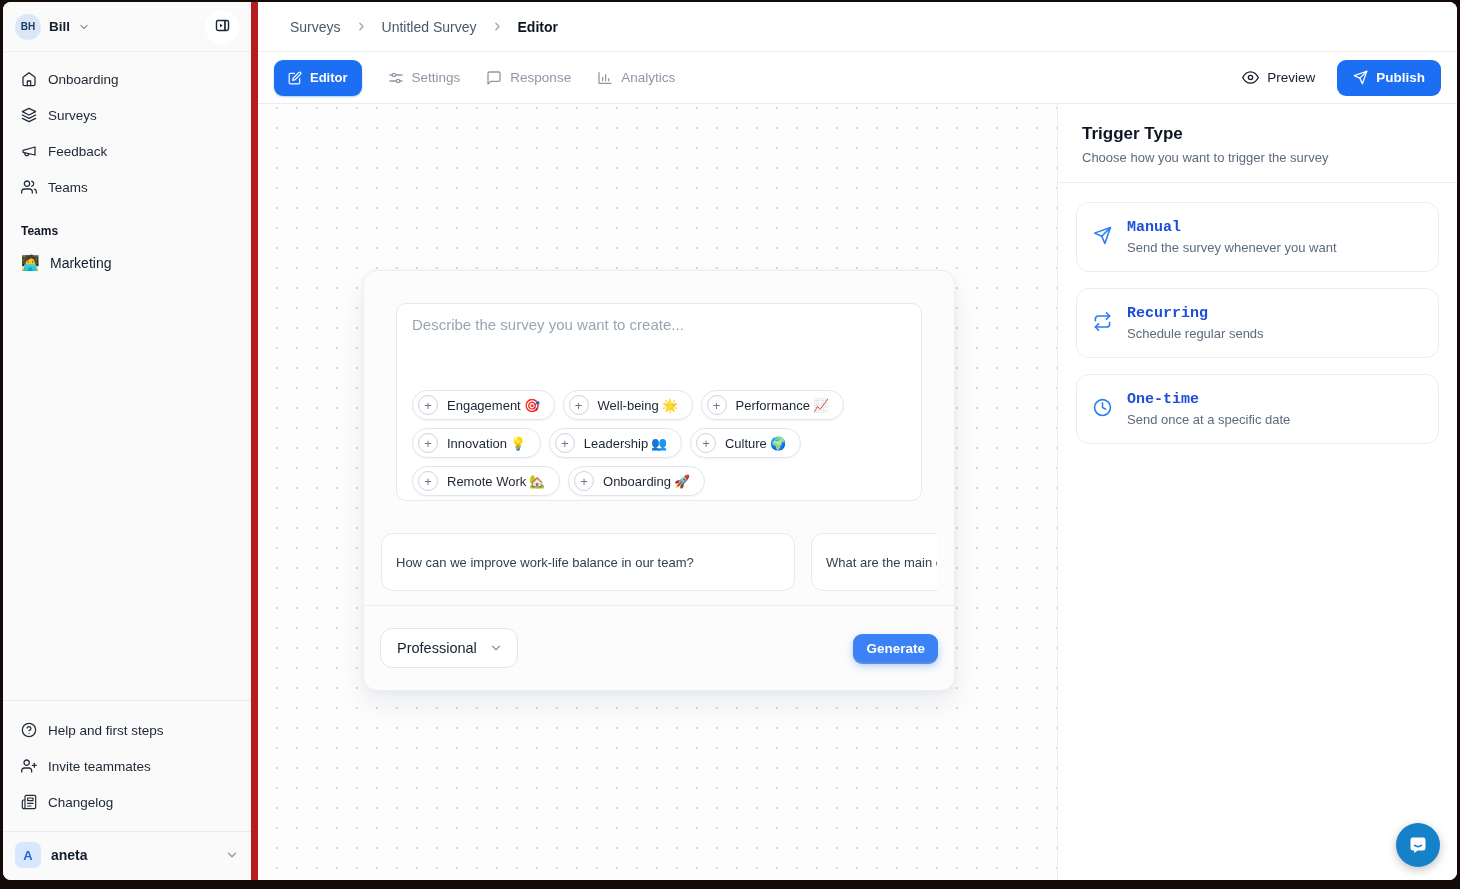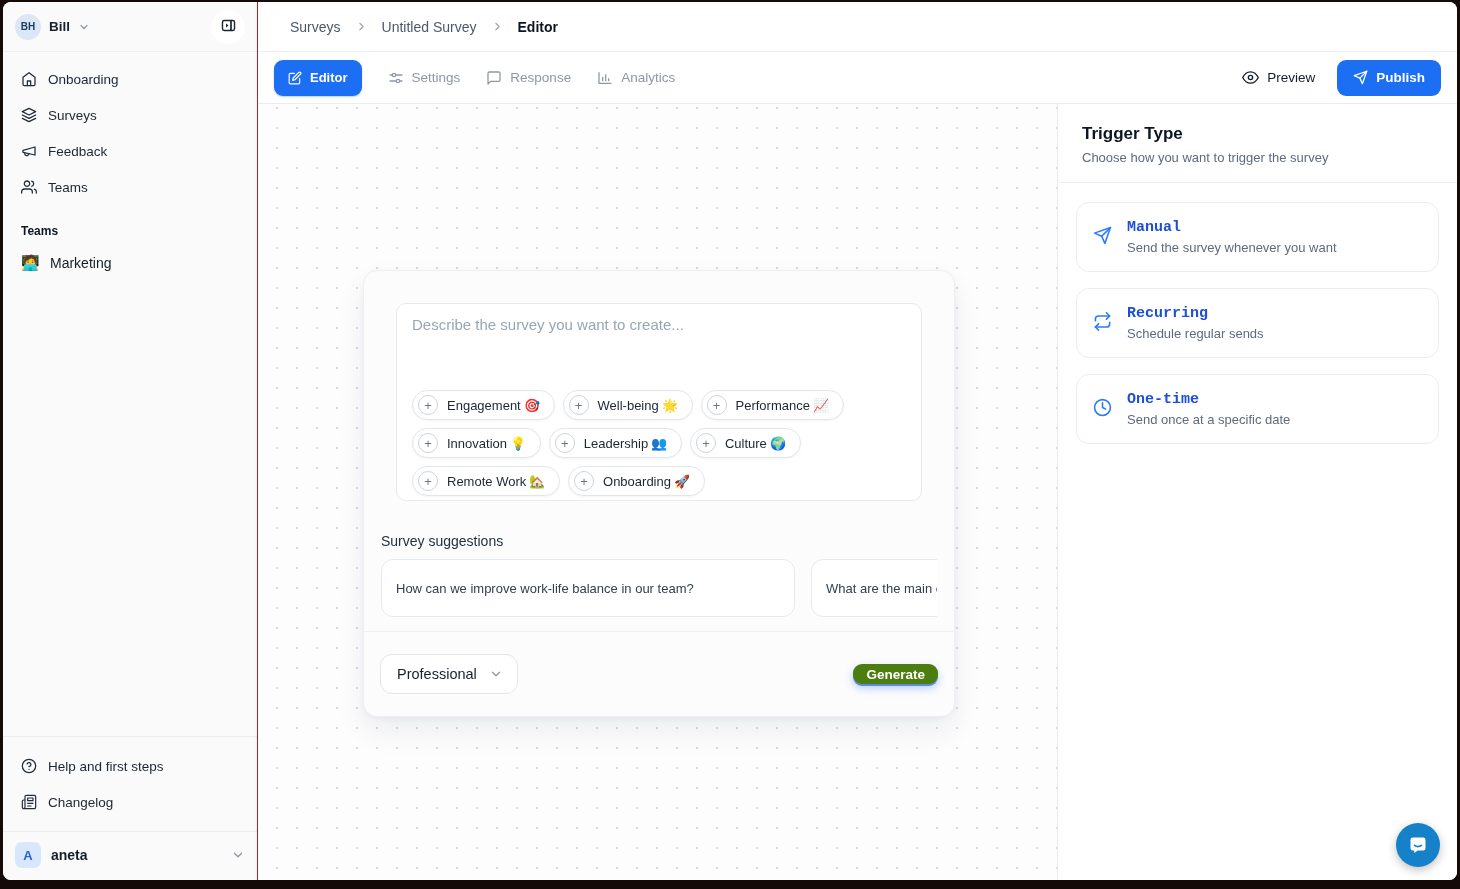--- a/index.html
+++ b/index.html
@@ -3,21 +3,21 @@
 <meta charset="utf-8">
 <style>
   * { margin:0; padding:0; box-sizing:border-box; }
   html,body { width:1460px; height:889px; overflow:hidden; }
   body { background:#140b08; font-family:"Liberation Sans", sans-serif; -webkit-font-smoothing:antialiased; }
 
   .app { position:fixed; top:2px; left:3px; right:3px; bottom:9px; background:#fff;
          border-radius:8px; overflow:hidden; display:flex; }
 
   
-  .sidebar { width:255px; flex:0 0 255px; background:#fafafa; border-right:1px solid #b91c1c;
+  .sidebar { width:255px; flex:0 0 255px; background:#fafafa; border-right:7px solid #b91c1c;
              display:flex; flex-direction:column; }
   .sb-header { height:50px; flex:0 0 50px; border-bottom:1px solid #eceef2; display:flex;
                align-items:center; padding:0 12px; gap:8px; }
   .ws-avatar { width:26px; height:26px; border-radius:50%; background:#dbe7f7; color:#1d3b63;
                font-size:10px; font-weight:bold; display:flex; align-items:center; justify-content:center; }
   .ws-name { font-size:13.5px; font-weight:bold; color:#16202e; }
   .sb-header .chev { color:#8a95a4; display:flex; }
   .collapse-btn { margin-left:auto; width:34px; height:34px; border-radius:50%; background:#fff;
                   display:flex; align-items:center; justify-content:center; border:none; cursor:pointer;
                   color:#1b2533; }
@@ -83,21 +83,21 @@
   .sugg-label { font-size:14px; font-weight:500; color:#243140; margin:26px 17px 10px; }
   .sugg-row { display:flex; gap:16px; margin:0 17px; overflow:hidden; }
   .sugg-card { flex:0 0 414px; height:58px; background:#fff; border:1px solid #e6e9ef; border-radius:12px;
                padding:11px 14px; font-size:13px; color:#33404f; cursor:pointer; text-align:left; }
   .widget-footer { margin-top:14px; border-top:1px solid #eceff3; padding:22px 16px; display:flex;
                    align-items:center; }
   .tone-select { height:40px; display:flex; align-items:center; gap:12px; padding:0 14px 0 16px;
                  background:#fff; border:1px solid #e2e6ec; border-radius:12px; font-size:14.5px;
                  color:#16202e; cursor:pointer; }
   .tone-select .chev { color:#8a95a4; display:flex; }
-  .generate-btn { margin-left:auto; height:20px; padding:0 13px; border-radius:9px; background:#4d7c0f;
+  .generate-btn { margin-left:auto; height:28px; padding:0 13px; border-radius:9px; background:#3b82f6;
                   color:#fff; font-size:13.5px; font-weight:bold; border:none; cursor:pointer;
                   box-shadow:0 2px 0 rgba(12,74,196,.55), 0 4px 9px rgba(28,110,242,.35); }
 
   
   .rpanel { width:400px; flex:0 0 400px; background:#fff; border-left:1px solid #e9ecf1; overflow:hidden; }
   .rp-header { padding:20px 24px 17px; border-bottom:1px solid #eceef2; }
   .rp-title { font-size:17px; font-weight:bold; color:#0d1522; }
   .rp-sub { margin-top:6px; font-size:13px; color:#5d6b7c; }
   .rp-options { padding:19px 18px; display:flex; flex-direction:column; gap:16px; }
   .trigger-card { display:flex; gap:15px; padding:16px 16px; background:#fff; border:1px solid #e9edf3;
@@ -189,20 +189,31 @@
     <div class="sb-footer">
       <button class="sb-item">
         <span class="ic">
           <svg width="16" height="16" viewBox="0 0 24 24" fill="none" stroke="currentColor" stroke-width="1.9" stroke-linecap="round" stroke-linejoin="round">
               <circle cx="12" cy="12" r="10"></circle>
               <path d="M9.09 9a3 3 0 0 1 5.83 1c0 2-3 3-3 3"></path>
               <line x1="12" y1="17" x2="12.01" y2="17"></line>
             </svg>
         </span>
         <span>Help and first steps</span>
+      </button>
+      <button class="sb-item">
+        <span class="ic">
+          <svg width="16" height="16" viewBox="0 0 24 24" fill="none" stroke="currentColor" stroke-width="1.9" stroke-linecap="round" stroke-linejoin="round">
+              <path d="M16 21v-2a4 4 0 0 0-4-4H5a4 4 0 0 0-4 4v2"></path>
+              <circle cx="8.5" cy="7" r="4"></circle>
+              <line x1="20" y1="8" x2="20" y2="14"></line>
+              <line x1="23" y1="11" x2="17" y2="11"></line>
+            </svg>
+        </span>
+        <span>Invite teammates</span>
       </button>
       <button class="sb-item">
         <span class="ic">
           <svg width="16" height="16" viewBox="0 0 24 24" fill="none" stroke="currentColor" stroke-width="1.8" stroke-linecap="round" stroke-linejoin="round">
               <path d="M4 22h16a2 2 0 0 0 2-2V4a2 2 0 0 0-2-2H8a2 2 0 0 0-2 2v16a2 2 0 0 1-2 2Zm0 0a2 2 0 0 1-2-2v-9c0-1.1.9-2 2-2h2"></path>
               <path d="M18 14h-8"></path>
               <path d="M15 18h-5"></path>
               <path d="M10 6h8v4h-8V6Z"></path>
             </svg>
         </span>
@@ -337,21 +348,20 @@
                 <span class="plus">+</span>
                 <span>Remote Work 🏡</span>
               </button>
               <button class="chip">
                 <span class="plus">+</span>
                 <span>Onboarding 🚀</span>
               </button>
             </div>
           </div>
 
-          <div class="sugg-label">Survey suggestions</div>
           <div class="sugg-row">
             <button class="sugg-card">
               <span>How can we improve work-life balance in our team?</span>
             </button>
             <button class="sugg-card">
               <span>What are the main ob</span>
             </button>
           </div>
 
           <div class="widget-footer">

